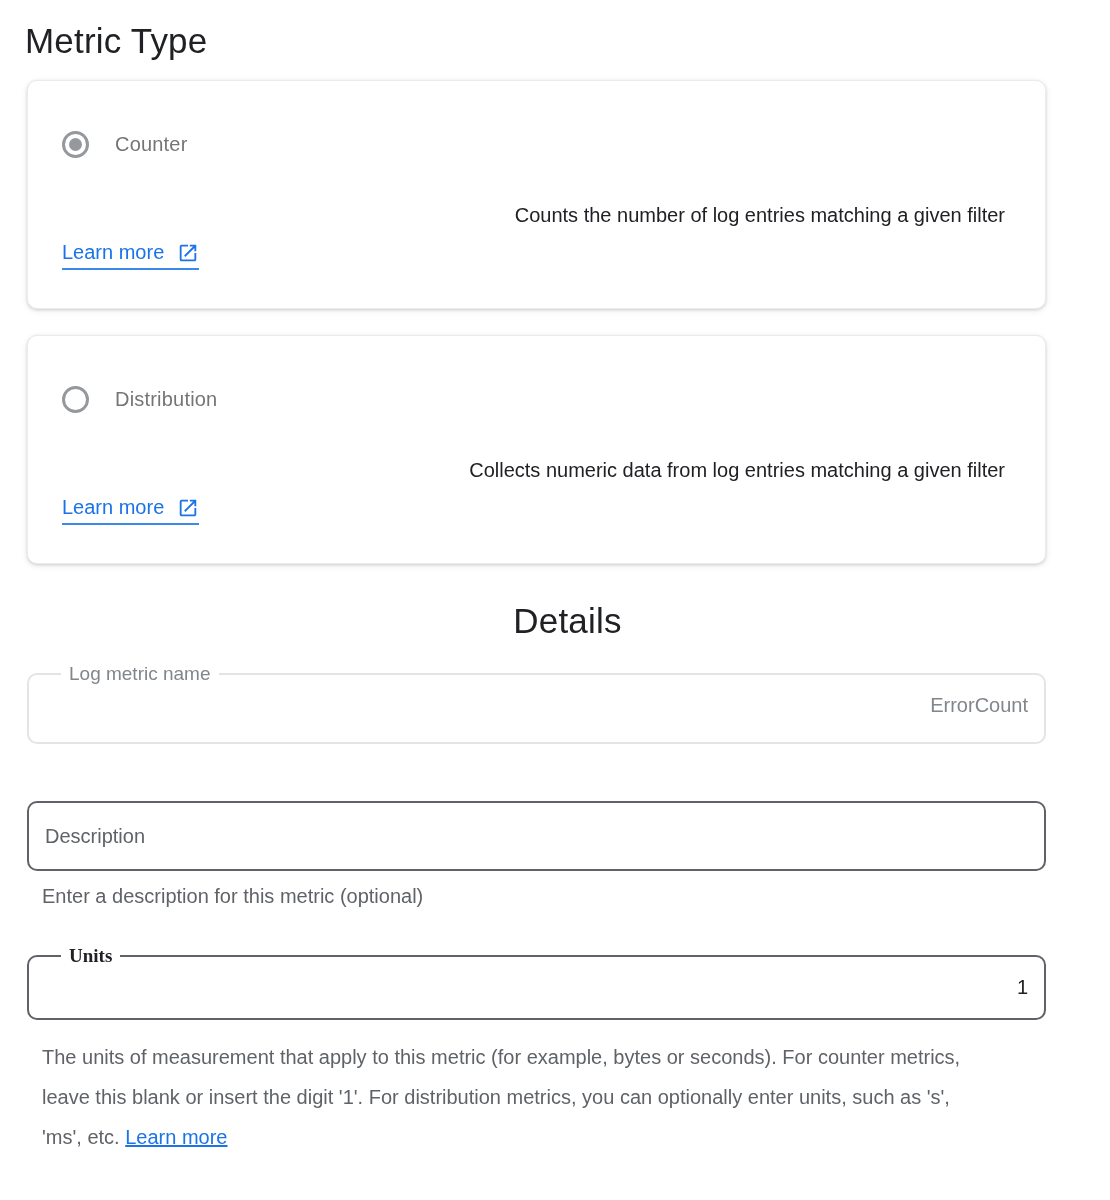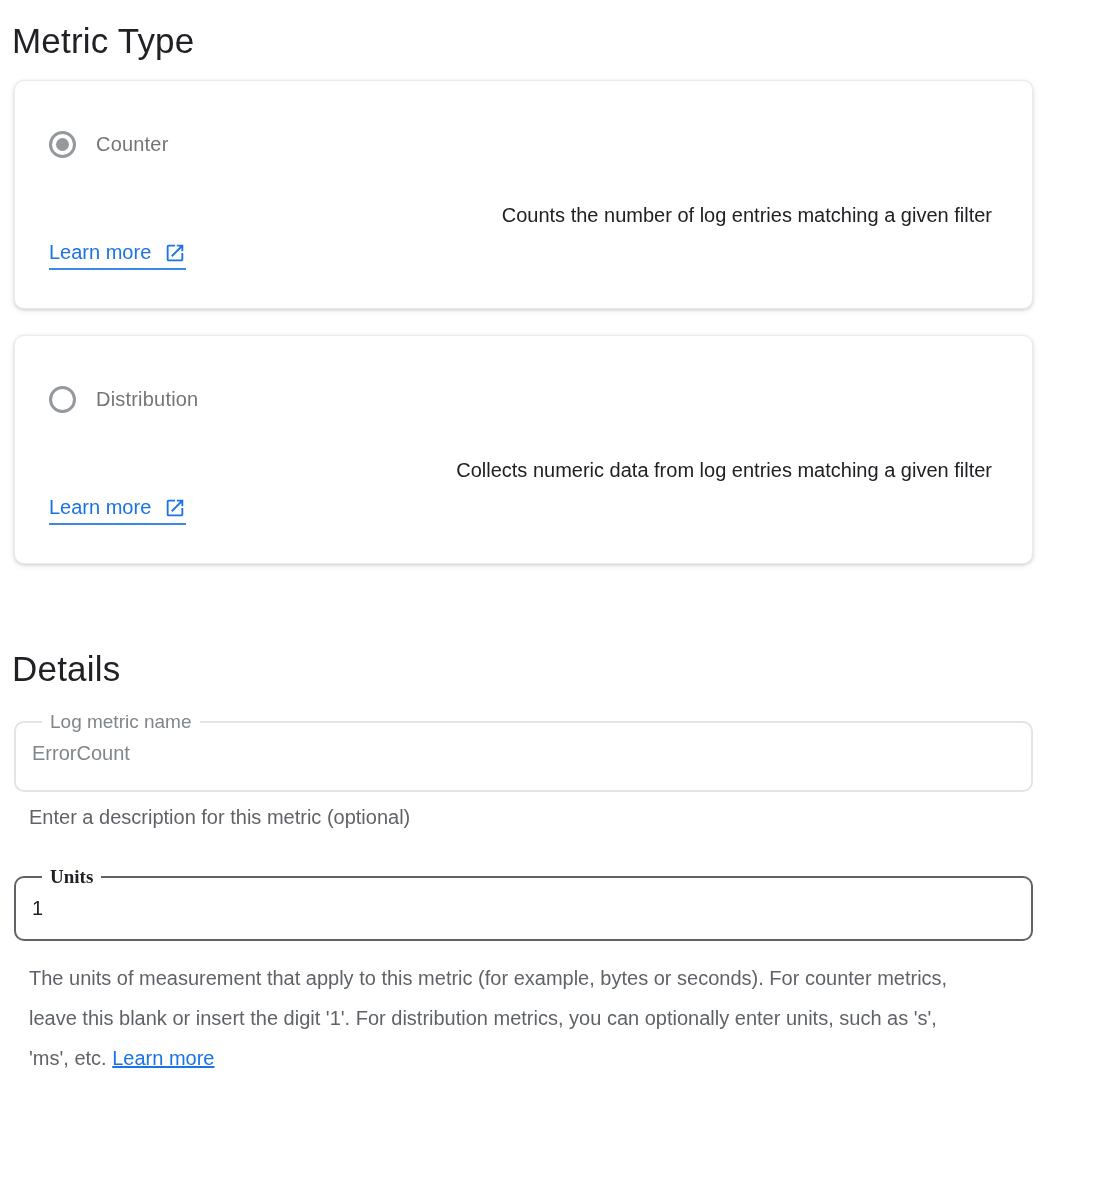--- a/index.html
+++ b/index.html
@@ -2,40 +2,40 @@
 <html><head>
 <meta charset="utf-8">
 <style>
   * { box-sizing: border-box; }
   html,body { margin:0; padding:0; background:#ffffff; }
   body {
     width:1110px; min-height:1200px;
     font-family:"Liberation Sans", sans-serif;
     color:#202124;
   }
-  .page { padding:20px 0 0 12px; }
+  .page { padding:20px 0 0 25px; }
 
   h1.section-heading {
     font-size:35px; font-weight:400; color:#202124;
     margin:0; line-height:1.2; letter-spacing:.2px;
   }
 
   
   .card {
     width:1019px; margin-left:2px;
     background:#fff;
     border:1px solid #e9ebee;
     border-radius:10px;
     box-shadow:0 1px 3px rgba(60,64,67,.18), 0 2px 6px rgba(60,64,67,.10);
     padding:50px 40px 38px 34px;
   }
   .card.first { margin-top:18px; }
   .card.second { margin-top:26px; }
 
-  .radio-row { display:flex; align-items:center; gap:20px; cursor:pointer; }
+  .radio-row { display:flex; align-items:center; gap:26px; cursor:pointer; }
   .radio {
     width:27px; height:27px; flex:0 0 27px;
     border-radius:50%;
     border:3.5px solid #95999d;
     display:inline-flex; align-items:center; justify-content:center;
   }
   .radio .dot { width:13px; height:13px; border-radius:50%; background:#95999d; display:none; }
   .radio.checked .dot { display:block; }
   .radio-label { font-size:20px; font-weight:500; color:#757575; letter-spacing:.2px; }
 
@@ -44,47 +44,47 @@
   .learn-more {
     display:inline-flex; align-items:center; gap:13px;
     margin-top:12px; padding-bottom:4px;
     font-size:20px; color:#1a73e8; text-decoration:none;
     border-bottom:2px solid rgba(26,115,232,.85);
     cursor:pointer;
   }
   .ext-icon { width:22px; height:22px; fill:#1a73e8; }
 
   
-  h1.details { margin-top:84px; }
+  h1.details { margin-top:36px;text-align:center; }
 
   fieldset.field {
     width:1019px; margin:0 0 0 2px; padding:0 16px 0 16px;
     border-radius:10px; min-width:0;
   }
   fieldset.field legend {
     font-size:19px; line-height:22px; font-weight:500;
-    padding:0 8px; margin-left:10px; color:#80868b;
+    padding:0 8px; margin-left:16px; color:#80868b;
   }
   fieldset.field-light { border:2px solid #e2e4e7; height:81px; margin-top:21px; }
   fieldset.field-units { border:2px solid #5f6368; height:75px; margin-top:34px; }
   fieldset.field-units legend { color:#202124; font-weight:700;font-family:Liberation Serif, serif; }
 
   .field-plain {
     width:1019px; height:70px; margin:57px 0 0 2px;
     border:2px solid #5f6368; border-radius:10px;
     display:flex; align-items:center; padding:0 16px;
   }
 
   input.text-input {
     width:100%; height:46px;
     border:none; outline:none; background:transparent;
     font-family:"Liberation Sans", sans-serif;
     font-size:20px; color:#202124; padding:0;
   }
-  fieldset.field input.text-input { height:40px; }
+  fieldset.field input.text-input { height:40px;text-align:right; }
   input.text-input.gray { color:#80868b; }
   input.text-input::placeholder { color:#5f6368; opacity:1; }
 
   .helper {
     margin:10px 0 0 2px; padding-left:15px;
     font-size:20px; line-height:30px; color:#5f6368;
   }
   .helper.units-helper { margin-top:17px; width:952px; line-height:40px; }
   .inline-link { color:#1a73e8; text-decoration:underline; cursor:pointer; }
 </style>
@@ -125,20 +125,23 @@
     </a>
   </section>
 
   <h1 class="section-heading details">Details</h1>
 
   <fieldset class="field field-light">
     <legend>Log metric name</legend>
     <input class="text-input gray" type="text" readonly="" value="ErrorCount" style="">
   </fieldset>
 
+  <div class="field-plain">
+    <input class="text-input" type="text" placeholder="Description" style="">
+  </div>
   <p class="helper">Enter a description for this metric (optional)</p>
 
   <fieldset class="field field-units">
     <legend>Units</legend>
     <input class="text-input" type="text" value="1" style="">
   </fieldset>
   <p class="helper units-helper">
     <span>The units of measurement that apply to this metric (for example, bytes or seconds). For counter metrics, leave this blank or insert the digit '1'. For distribution metrics, you can optionally enter units, such as 's', 'ms', etc.</span>
     <a class="inline-link" href="#">Learn more</a>
   </p>

